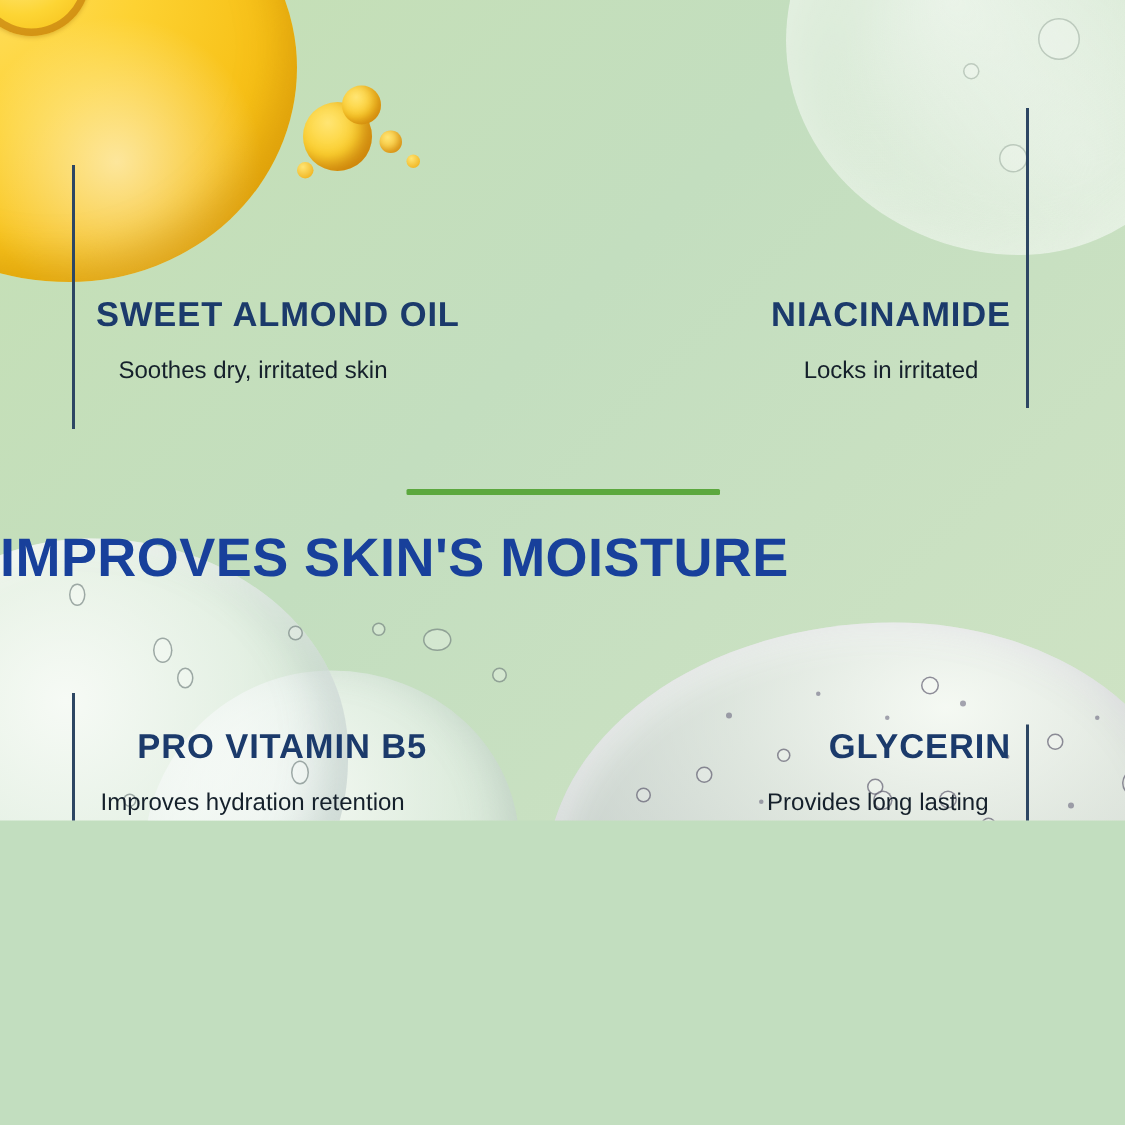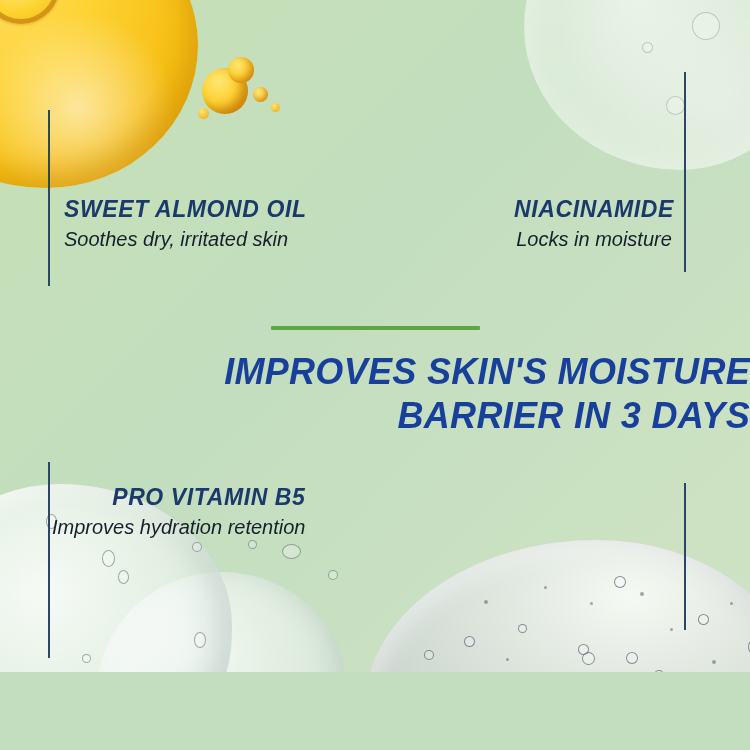--- a/index.html
+++ b/index.html
@@ -9,24 +9,23 @@
   body {
     width: 750px;
     height: 750px;
     background: #c2debf;
     font-family: "Liberation Sans", sans-serif;
     overflow: hidden;
   }
   #canvas {
     position: relative;
     width: 750px;
-    height: 672px;
+    height: 547px;
     background: linear-gradient(135deg, #c6e0b4 0%, #c3debf 45%, #cfe3c4 100%);
     overflow: hidden;
-    font-style: italic;
   }
 
   
   .blob { position: absolute; pointer-events: none; }
 
   
   #oil-main {
     left: -118px; top: -98px;
     width: 316px; height: 286px;
     border-radius: 50% 50% 48% 52% / 50% 50% 50% 50%;
@@ -138,42 +137,42 @@
   .ing { position: absolute; }
   .ing-title {
     font-size: 23px;
     font-weight: bold;
     letter-spacing: 0.6px;
     color: #1b3a6b;
     margin: 0 0 4px 0;
     white-space: nowrap;
   }
   .ing-desc {
-    font-size: 20px;
+    font-size: 16px;
     color: #15202b;
-    margin: 0;
+    margin: 15px;
     line-height: 1.28;
   }
   #almond   { left: 64px;  top: 196px; text-align: left; }
   #niacin   { right: 76px; top: 196px; text-align: center; }
   #b5       { left: 52px;  top: 484px; text-align: right; }
   #glycerin { right: 76px; top: 484px; text-align: right; width: 220px; }
 
   
   #divider {
     position: absolute;
     left: 271px; top: 326px;
     width: 209px; height: 4px;
     background: #5ca83e;
     border-radius: 1px;
   }
   #headline {
     position: absolute;
     left: 0; right: 0; top: 350px;
-    text-align: right;
+    text-align: left;
     font-size: 36px;
     font-weight: bold;
     letter-spacing: 0.3px;
     line-height: 1.22;
     color: #18409b;
   }
   #headline .hl { display: block; white-space: nowrap; }
 </style>
 </head>
 <body>
@@ -240,28 +239,31 @@
   <div class="connector" id="line-b5"></div>
   <div class="connector" id="line-glycerin"></div>
 
   <div class="ing" id="almond">
     <p class="ing-title">SWEET ALMOND OIL</p>
     <p class="ing-desc">Soothes dry, irritated skin</p>
   </div>
 
   <div class="ing" id="niacin">
     <p class="ing-title">NIACINAMIDE</p>
-    <p class="ing-desc">Locks in moisture</p>
+    <p class="ing-desc">Locks in irritated</p>
   </div>
 
   <div class="ing" id="b5">
     <p class="ing-title">PRO VITAMIN B5</p>
     <p class="ing-desc">Improves hydration retention</p>
   </div>
 
+  <div class="ing" id="glycerin">
+    <p class="ing-title">GLYCERIN</p>
+    <p class="ing-desc">Provides long lasting hydration</p>
+  </div>
 
   <div id="divider"></div>
   <div id="headline">
     <span class="hl">IMPROVES SKIN'S MOISTURE</span>
-    <span class="hl">BARRIER IN 3 DAYS</span>
   </div>
 
 </div>
 
 </body></html>

